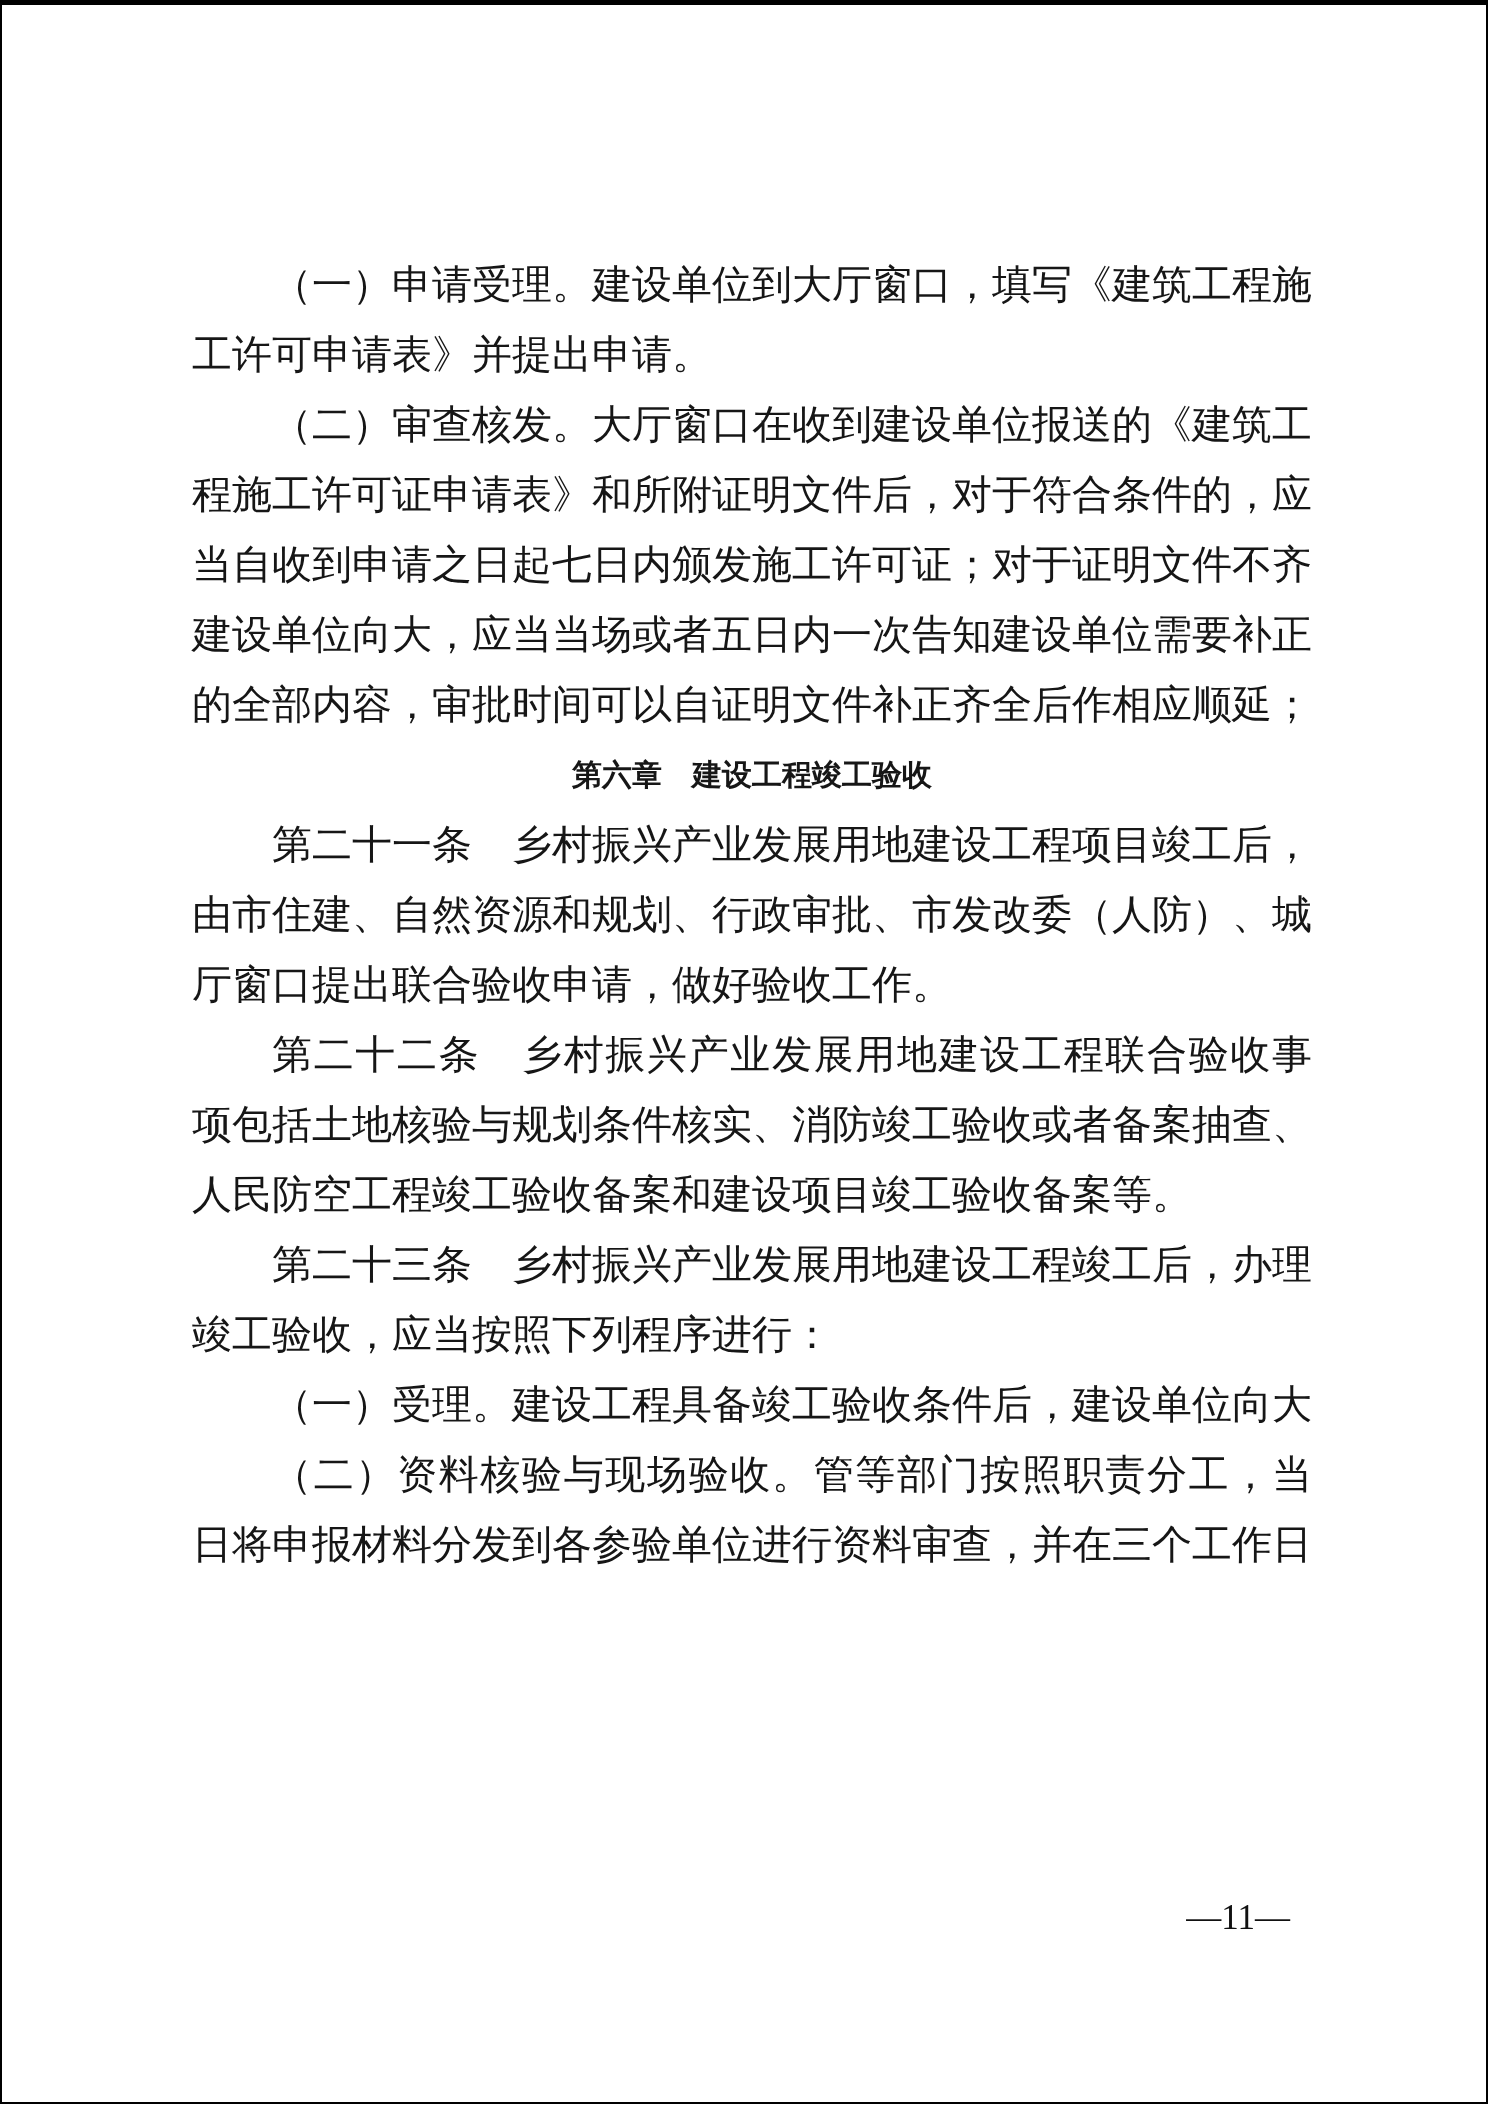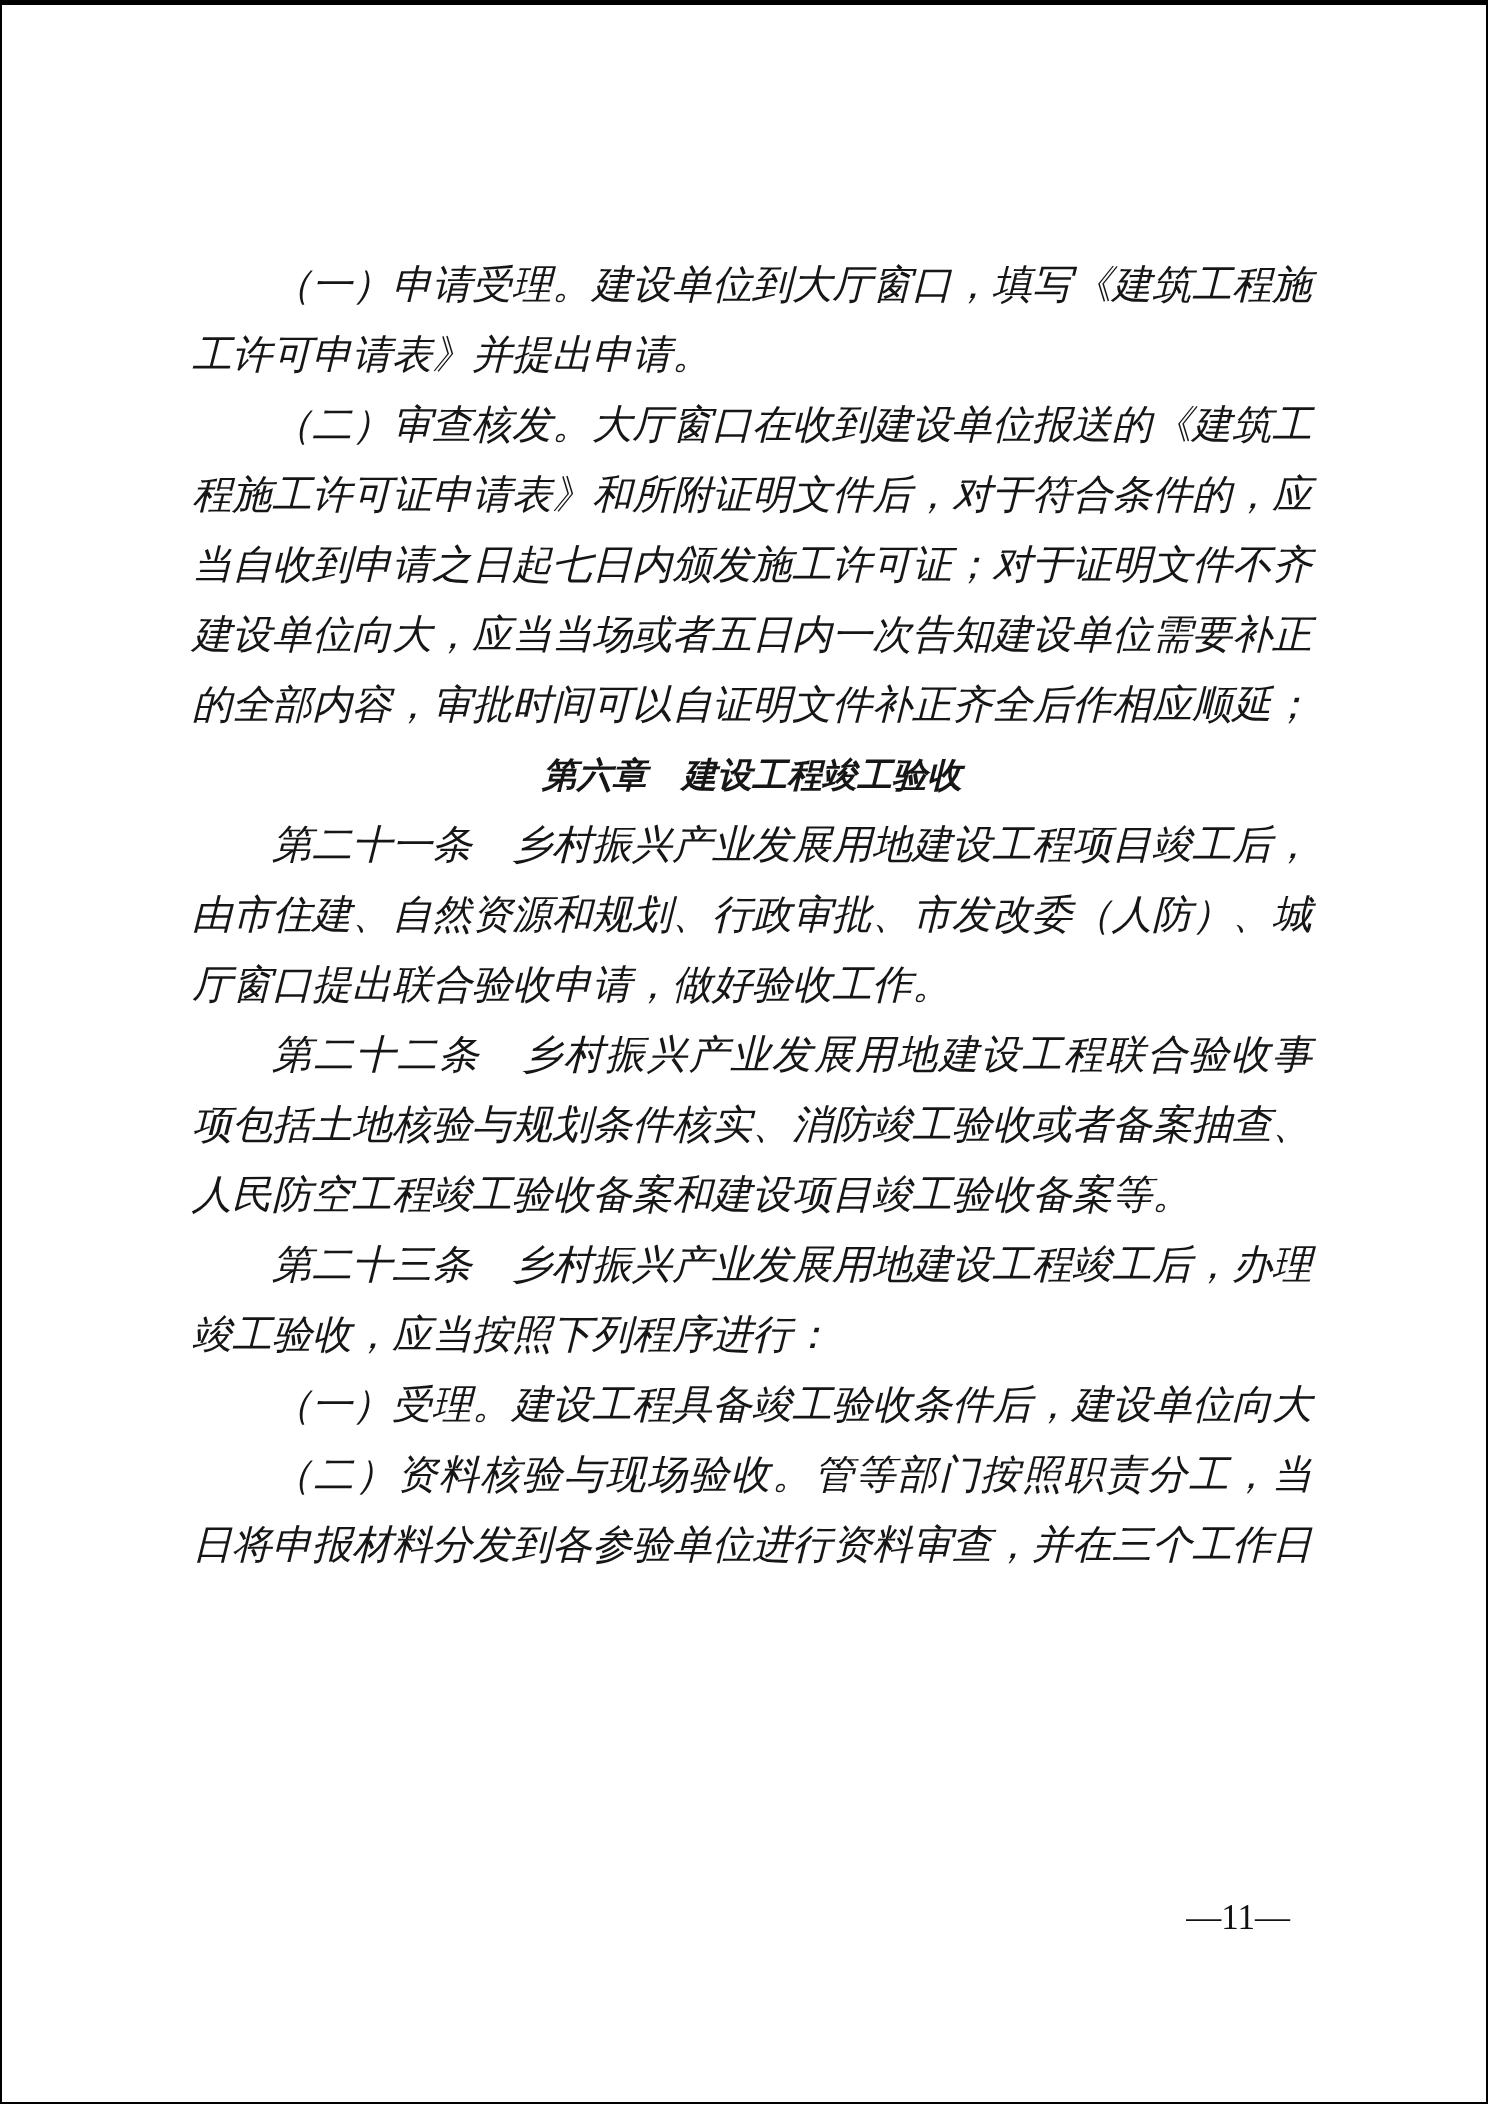--- a/index.html
+++ b/index.html
@@ -34,34 +34,33 @@
     top: 250px;
     width: 1120px;
   }
   .line {
     margin: 0;
     font-size: 40px;
     line-height: 70px;
     text-align: left;
     white-space: normal;
     letter-spacing: 0;
-    font-style: italic;
   }
   .line.justify {
     text-align: justify;
     text-align-last: justify;
     text-justify: inter-character;
   }
   .line.indent {
     text-indent: 80px;
   }
   .line.heading {
     font-family: "Liberation Sans", sans-serif;
     font-weight: bold;
-    font-size: 35px;
+    font-size: 30px;
     text-align: right;
     text-align-last: center;
   }
   .page-number {
     position: absolute;
     top: 1893px;
     right: 196px;
     font-size: 35px;
     line-height: 50px;
     font-family: "Liberation Serif", serif;

